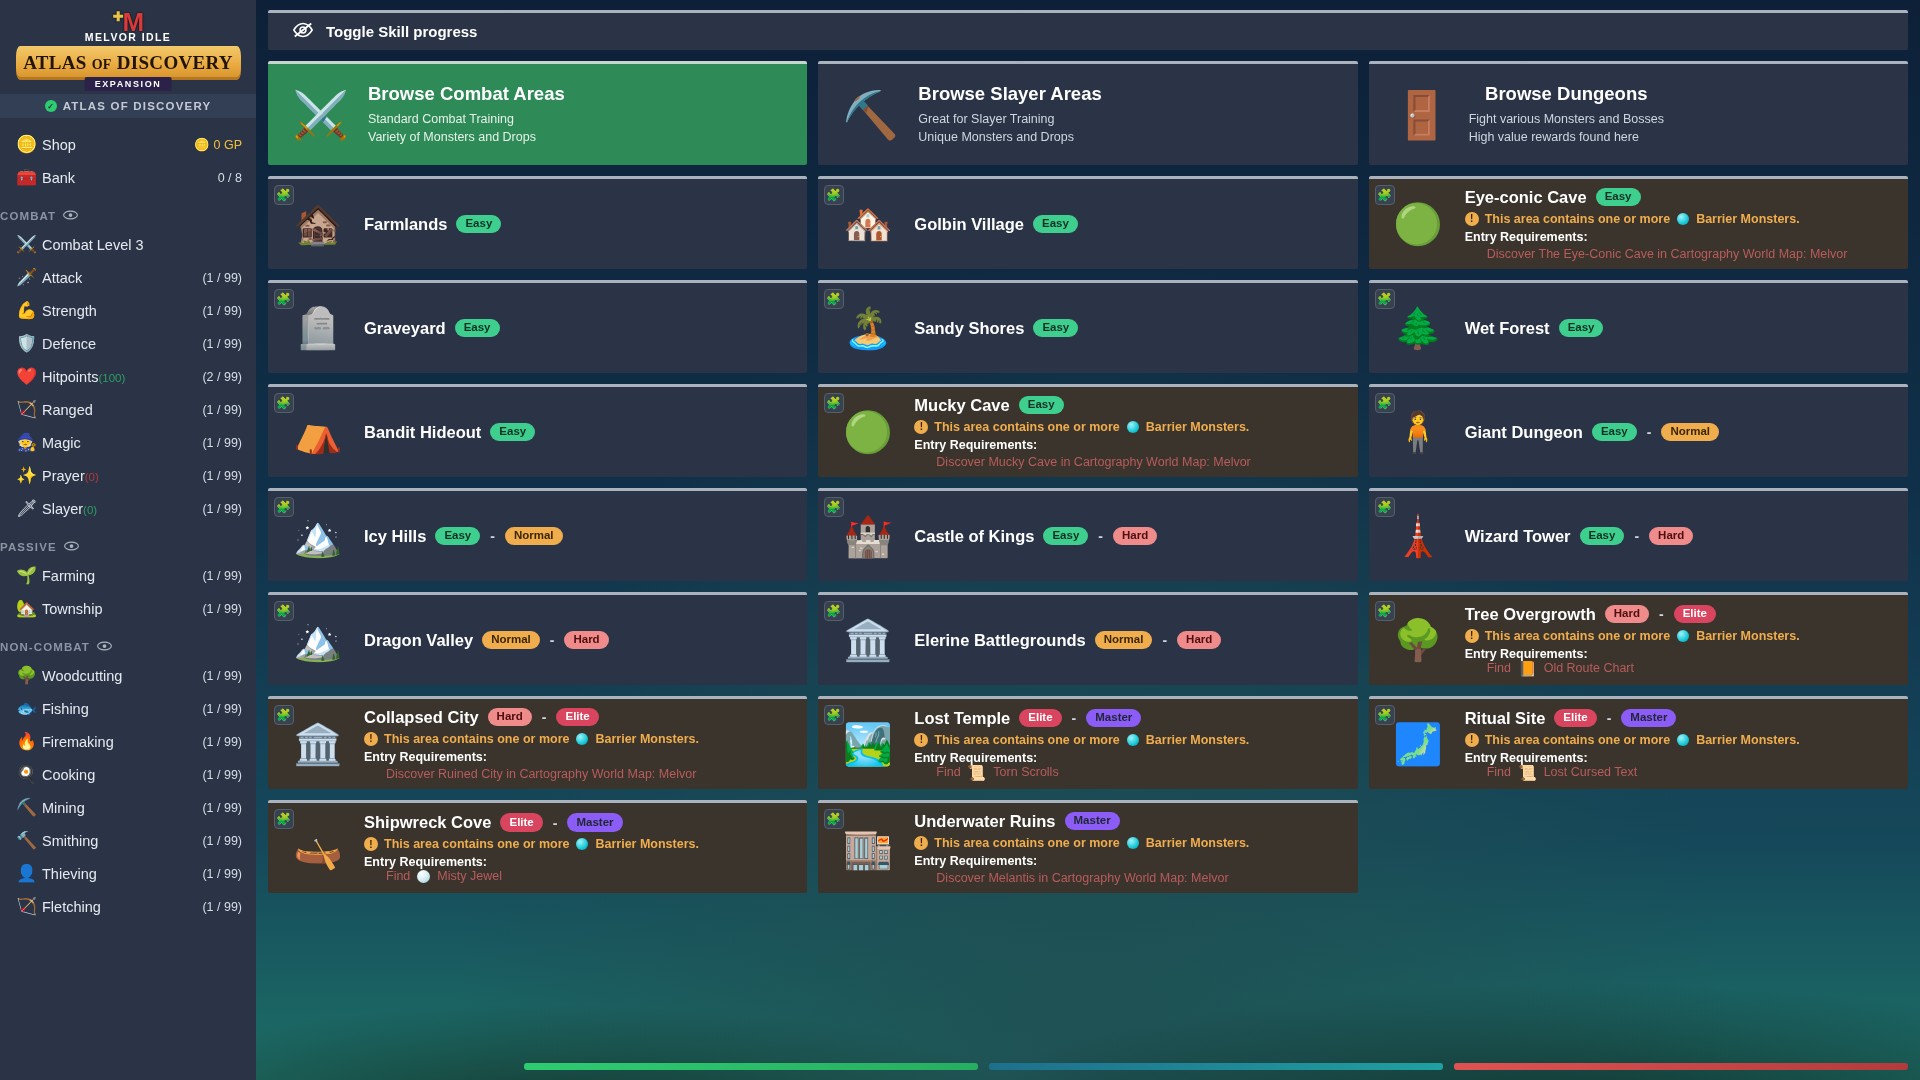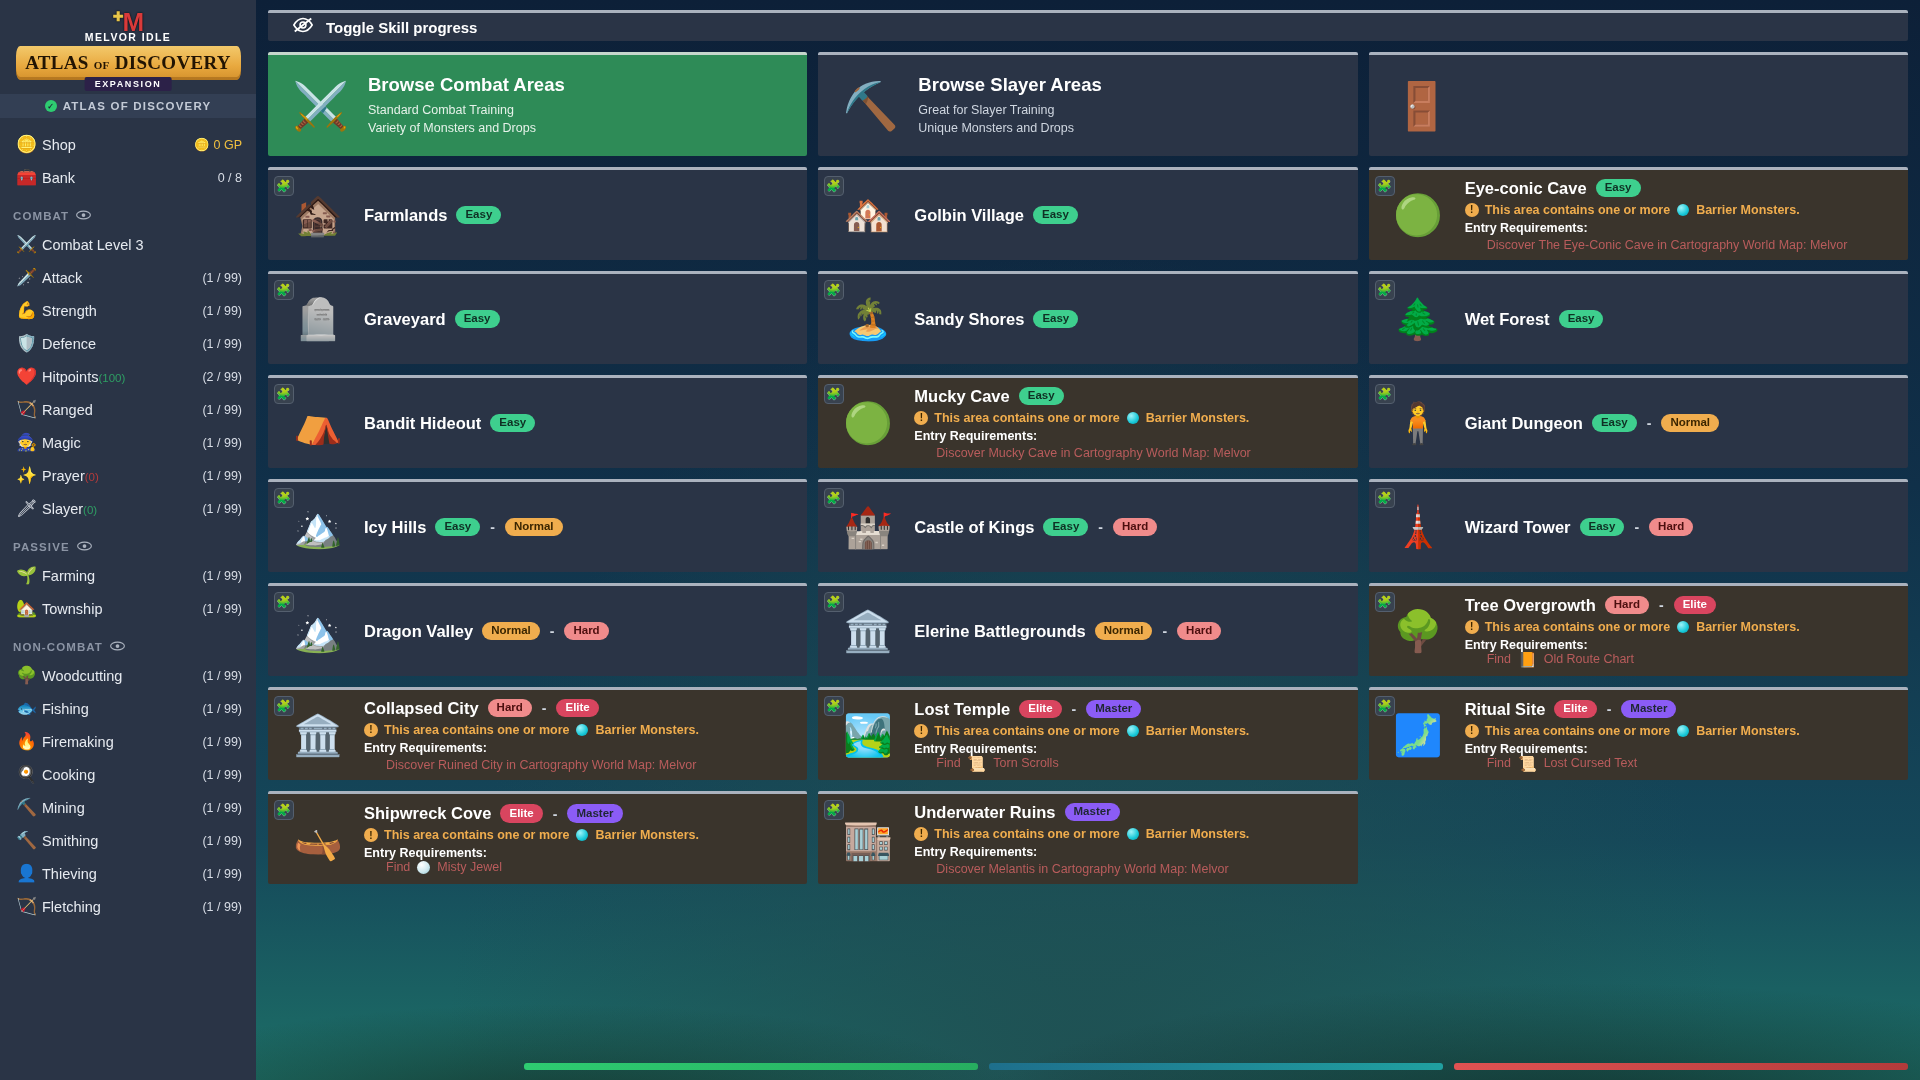--- a/index.html
+++ b/index.html
@@ -43,21 +43,21 @@
     border-radius: 4px/10px;
     display:flex; align-items:center; justify-content:center;
     position: relative;
     box-shadow: inset 0 -3px 0 rgba(120,70,10,.35);
   }
   .brand-banner span {
     color: #221403; font-weight: bold; font-size: 19px;
     letter-spacing: .3px; white-space: nowrap;
     font-family: "Liberation Serif", serif;
   }
-  .brand-banner span .of { font-size: 11px; }
+  .brand-banner span .of { font-size: 14px; }
   .brand-exp {
     position: absolute; left: 50%; transform: translateX(-50%);
     bottom: -11px;
     background: #2c2148; color: #ffffff;
     font-size: 9px; font-weight: bold; letter-spacing: 1.6px;
     padding: 2px 10px; border-radius: 2px;
   }
   .aod-bar {
     background: #333f54;
     height: 24px; display:flex; align-items:center; justify-content:center;
@@ -80,21 +80,21 @@
   .nav-ico { width: 26px; font-size: 17px; flex: 0 0 26px; line-height:1; }
   .nav-label { flex: 1 1 auto; white-space: nowrap; }
   .nav-right { font-size: 12.5px; color: #d8dde6; white-space: nowrap; display:flex; align-items:center; gap:4px;}
   .gp-amt { color: #f0c040; text-align: right; }
   .suffix-green { color: #2e9e63; font-size: 11.5px; }
   .suffix-red { color: #b33b3b; font-size: 11.5px; }
 
   .nav-head {
     display:flex; align-items:center; gap: 7px;
     color: #8b94a4; font-size: 11.5px; font-weight: bold;
-    letter-spacing: 1.1px; padding: 16px 16px 6px 13px;
+    letter-spacing: 1.1px; padding: 16px 16px 6px 0;
   }
   .eye { width:15px; height:10px; opacity:.85; }
 
   
   #main {
     flex: 1 1 auto; height: 1080px; position: relative;
     background:
       linear-gradient(180deg,#10233c 0%, #123css 0%),
       #11263f;
     overflow: hidden;
@@ -110,21 +110,21 @@
     background:
       radial-gradient(ellipse 700px 160px at 18% 115%, #15382f 0%, rgba(21,56,47,0) 70%),
       radial-gradient(ellipse 900px 200px at 80% 118%, #12302c 0%, rgba(18,48,44,0) 70%);
   }
   #content { position: relative; padding: 10px 12px 0 12px; }
 
   .toggle-bar {
     background: #2a3446;
     border-top: 3px solid #aab2be;
     border-radius: 2px;
-    height: 31px;
+    height: 40px;
     display: flex; align-items: center; gap: 12px;
     padding: 0 24px;
     margin-bottom: 11px;
     cursor: pointer;
   }
   .toggle-bar .txt { color:#fff; font-size: 15px; font-weight: bold; }
 
   .browse-row { display: grid; grid-template-columns: 1fr 1fr 1fr; gap: 11px; margin-bottom: 11px; }
   .browse-card {
     background: #2a3446;
@@ -447,20 +447,25 @@
         <div class="browse-card">
           <div class="browse-ico">⛏️</div>
      <div class="browse-txt">
        <div class="t">Browse Slayer Areas</div>
        <div class="s">Great for Slayer Training</div>
        <div class="s">Unique Monsters and Drops</div>
      </div>
         </div>
         <div class="browse-card">
           <div class="browse-ico">🚪</div>
+     <div class="browse-txt">
+       <div class="t">Browse Dungeons</div>
+       <div class="s">Fight various Monsters and Bosses</div>
+       <div class="s">High value rewards found here</div>
+     </div>
         </div>
       </div>
 
     <div class="grid" id="area-grid">
         <div class="area-card">
           <div class="realm-badge">
         <span>🧩</span>
      </div>
      <div class="area-ico">🏚️</div>
      <div class="area-body">

